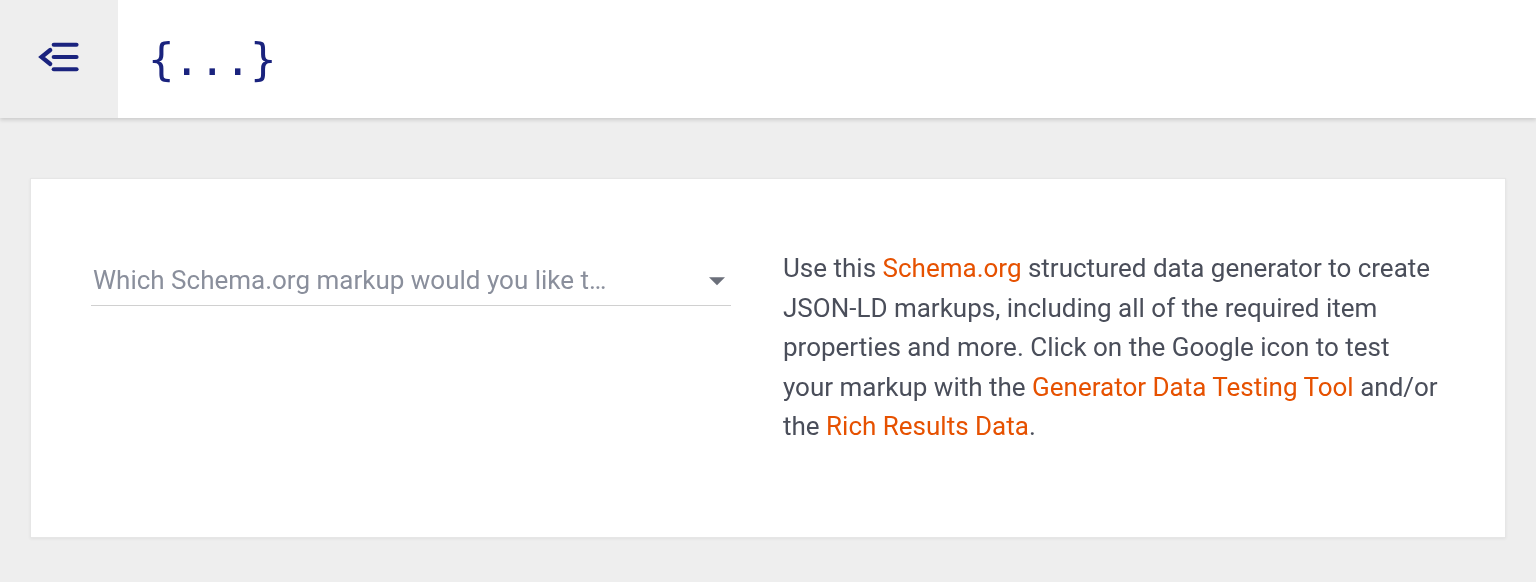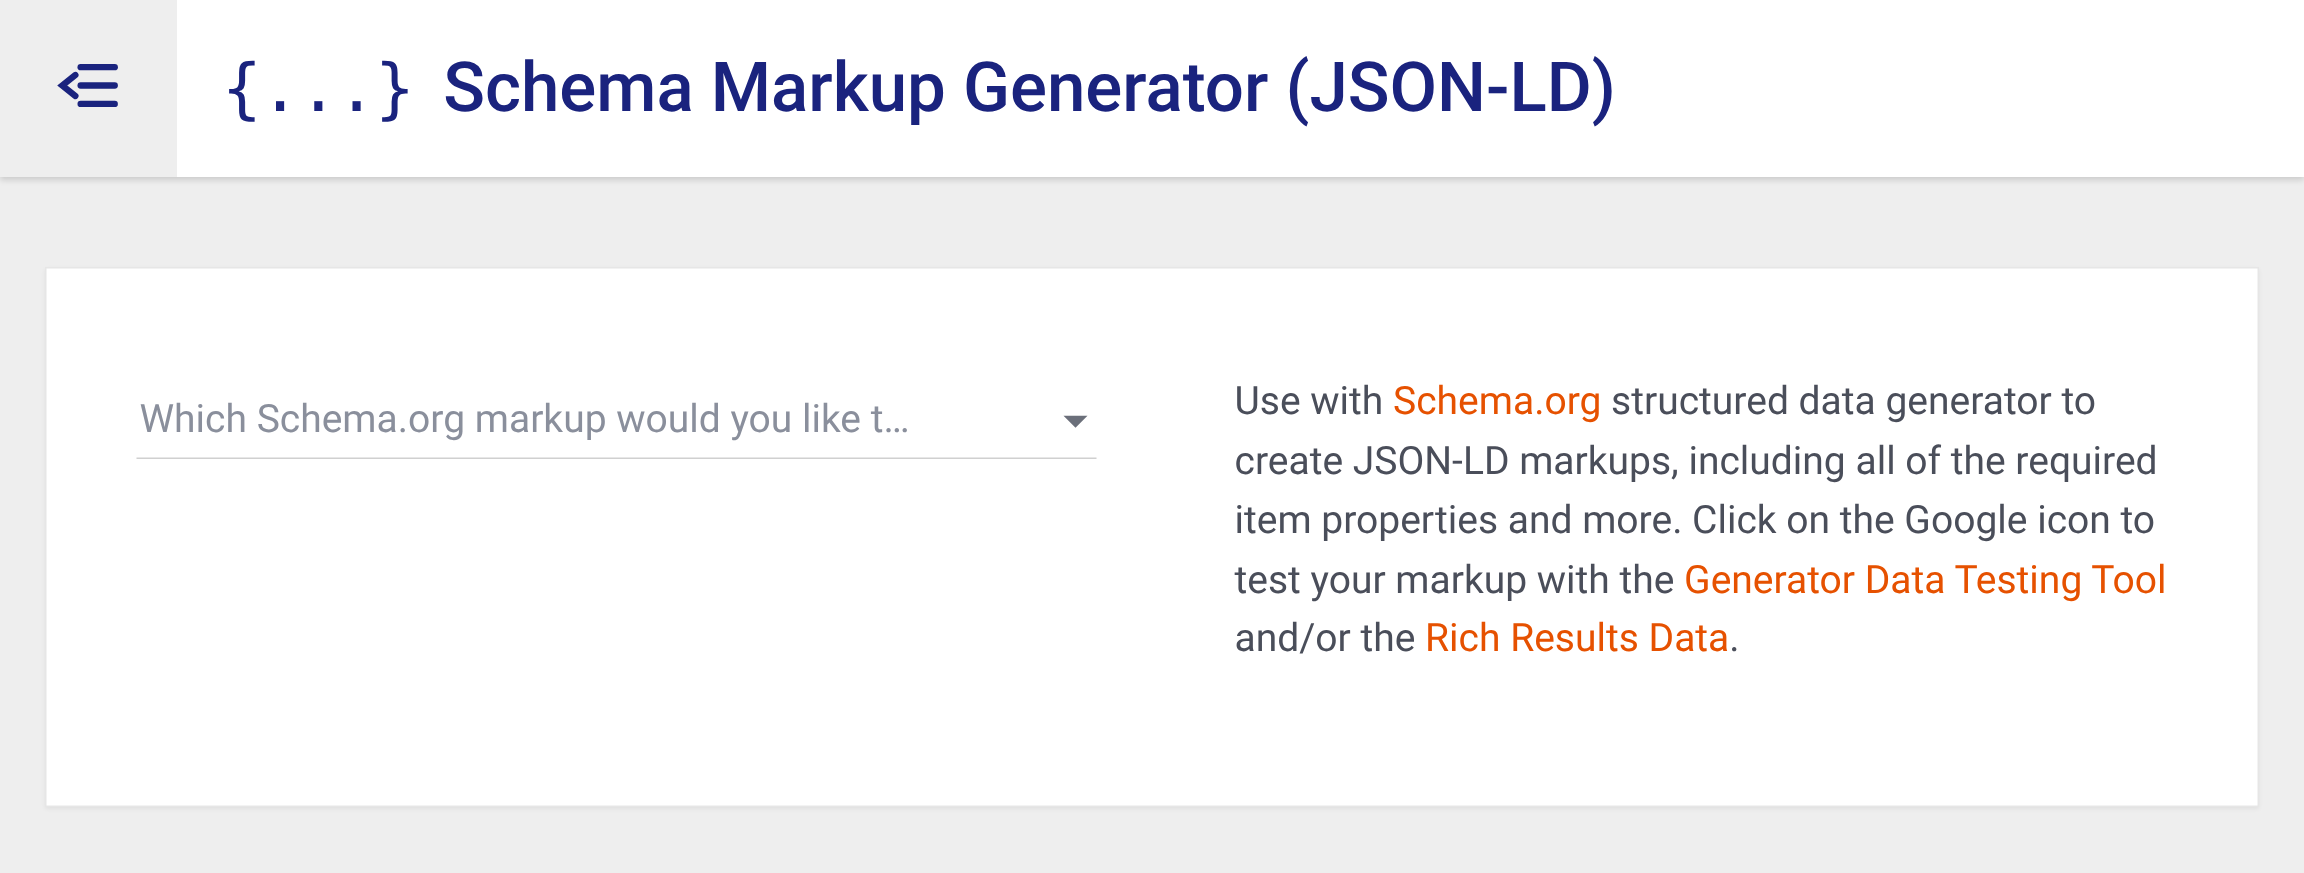--- a/index.html
+++ b/index.html
@@ -43,21 +43,21 @@
     font-weight: 500;
   }
 
   .card {
     margin: 60px 30px 0 30px;
     background: #ffffff;
     border: 1px solid #e6e6e6;
     box-shadow: 0 1px 3px rgba(0,0,0,0.06);
     padding: 70px 60px 90px 60px;
     display: flex;
-    gap: 92px;
+    gap: 52px;
   }
 
   .left-col { flex: 0 0 640px; display: flex; align-items: flex-start; padding-top: 10px;}
   .select-field {
     width: 100%;
     position: relative;
     border-bottom: 1px solid #d0d0d0;
     padding: 6px 40px 10px 2px;
     cursor: pointer;
   }
@@ -97,29 +97,28 @@
       <svg viewBox="0 0 24 24" fill="none" stroke="#1a237e" stroke-width="2.4" stroke-linecap="round">
         <line x1="9" y1="5" x2="22" y2="5"></line>
         <line x1="9" y1="12" x2="22" y2="12"></line>
         <line x1="9" y1="19" x2="22" y2="19"></line>
         <polyline points="7,8 2,12 7,16" fill="none"></polyline>
       </svg>
     </span>
   </div>
   <div class="title-wrap">
     <span class="title-icon">{...}</span>
-    <h1 class="title-text">Schema Markup Generator (JSON-LD)</h1>
   </div>
 </div>
 
 <div class="card">
   <div class="left-col">
     <div class="select-field">
       <span class="select-placeholder">Which Schema.org markup would you like t…</span>
       <span class="select-caret"></span>
     </div>
   </div>
   <div class="right-col">
     <p class="desc">
-      <span>Use with </span><a>Schema.org</a><span> structured data generator to create JSON-LD markups, including all of the required item properties and more. Click on the Google icon to test your markup with the </span><a>Generator Data Testing Tool</a><span> and/or the </span><a>Rich Results Data</a><span>.</span>
+      <span>Use this </span><a>Schema.org</a><span> structured data generator to create JSON-LD markups, including all of the required item properties and more. Click on the Google icon to test your markup with the </span><a>Generator Data Testing Tool</a><span> and/or the </span><a>Rich Results Data</a><span>.</span>
     </p>
   </div>
 </div>
 
 </body></html>

